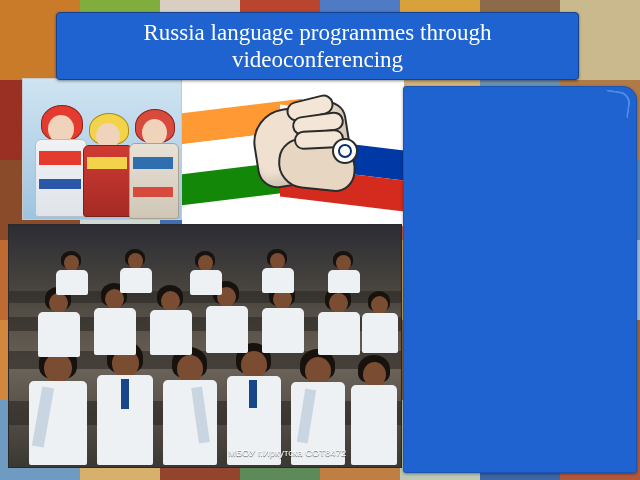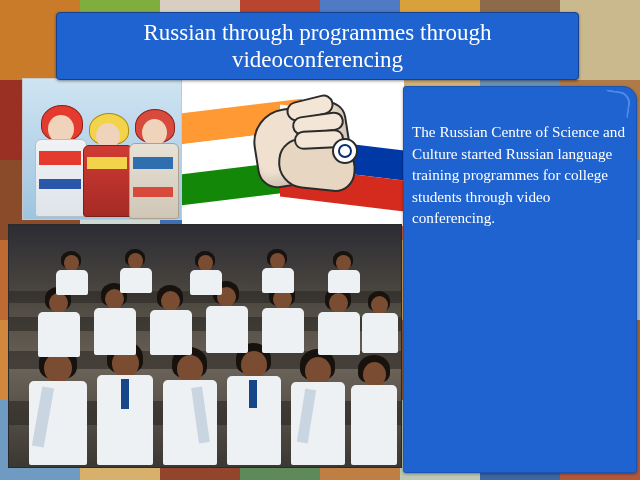--- a/index.html
+++ b/index.html
@@ -391,26 +391,26 @@
       <div class="st-body" style="left:1px;top:19px;width:32px;height:25px;"></div>
     </div>
     <div class="student" style="left:318px;top:26px;width:34px;height:42px;">
       <div class="st-hair" style="left:6px;top:0;width:20px;height:17px;"></div>
       <div class="st-head" style="left:9px;top:4px;width:15px;height:16px;"></div>
       <div class="st-body" style="left:1px;top:19px;width:32px;height:23px;"></div>
     </div>
   </div>
 
   <div class="title-banner">
-    <span>Russian through programmes through videoconferencing</span>
+    <span>Russia language programmes through videoconferencing</span>
   </div>
 
   <div class="text-panel">
     <div class="panel-curl"></div>
     <div class="body-text">
-      <p>The Russian Centre of Science and Culture started Russian language training programmes for college students through video conferencing.</p>
     </div>
   </div>
 
   <div class="credit">
+    <div>МБОУ г.Иркутска СОТ8472</div>
   </div>
 
 </div>
 
 </body></html>

